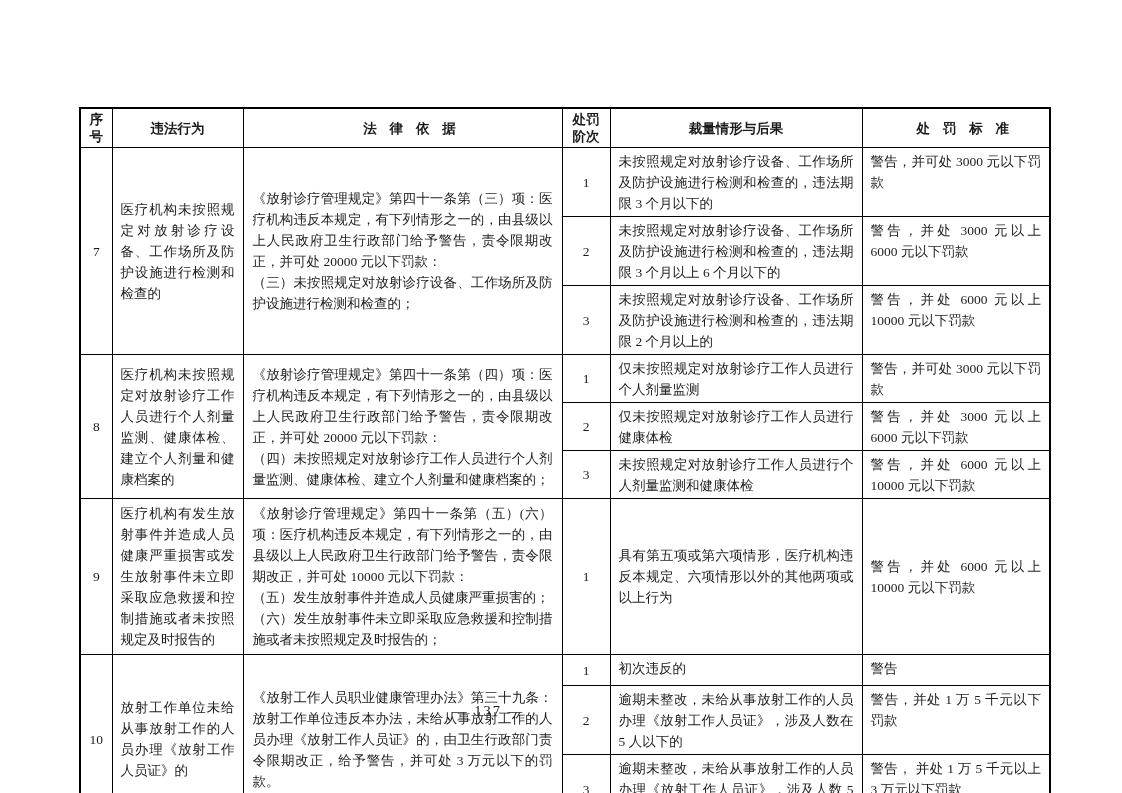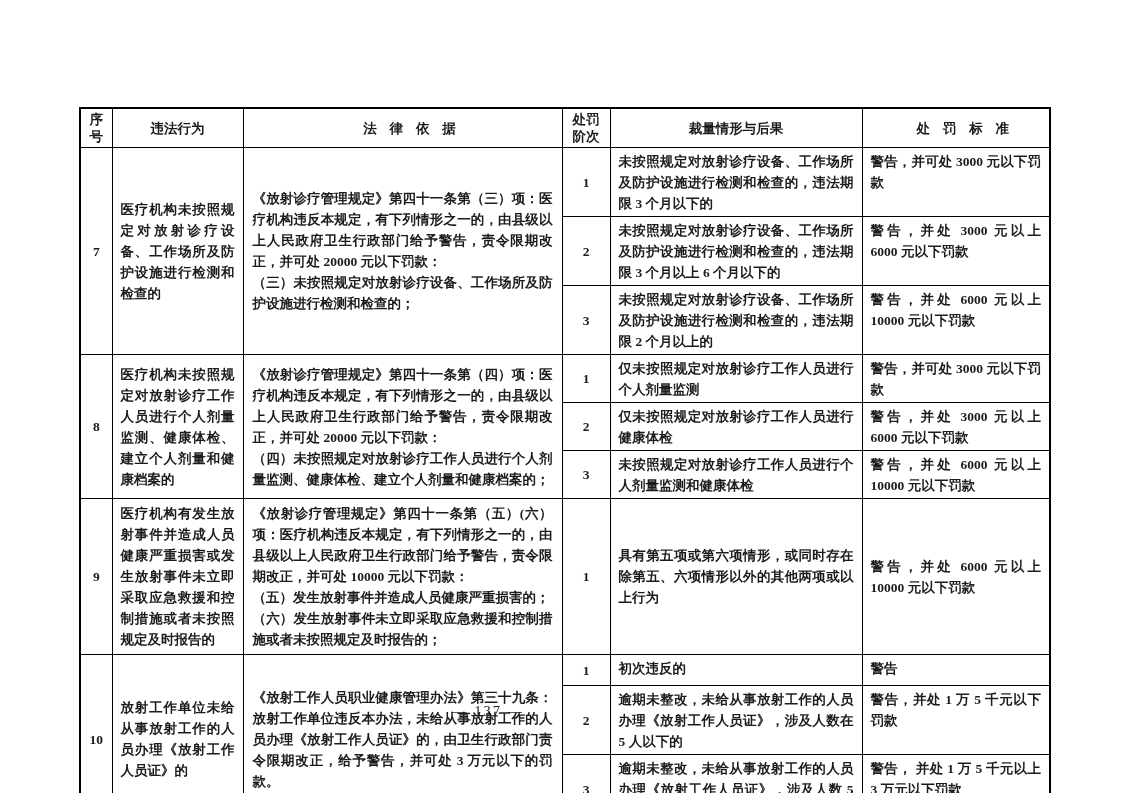--- a/index.html
+++ b/index.html
@@ -29,21 +29,20 @@
   col.c-violation { width: 131px; }
   col.c-law       { width: 319px; }
   col.c-stage     { width: 48px;  }
   col.c-circ      { width: 252px; }
   col.c-std       { width: 188px; }
 
   .law-table th, .law-table td {
     border: 1px solid #000;
     vertical-align: middle;
     padding: 2px 7px;
-    font-weight: bold;
   }
   .law-table th {
     font-weight: bold;
     text-align: center;
     padding: 2px 2px;
     line-height: 17px;
     height: 39px;
     font-size: 13.5px;
   }
   th.sp { letter-spacing: 0.95em; text-indent: 0.95em; padding-left: 16px; }
@@ -150,21 +149,21 @@
 
     <tr style="height:147px">
       <td class="cell-no">9</td>
       <td class="cell-violation">医疗机构有发生放射事件并造成人员健康严重损害或发生放射事件未立即采取应急救援和控制措施或者未按照规定及时报告的</td>
       <td class="cell-law">
         <p>《放射诊疗管理规定》第四十一条第（五）(六）项：医疗机构违反本规定，有下列情形之一的，由县级以上人民政府卫生行政部门给予警告，责令限期改正，并可处 10000 元以下罚款：</p>
         <p>（五）发生放射事件并造成人员健康严重损害的；</p>
         <p>（六）发生放射事件未立即采取应急救援和控制措施或者未按照规定及时报告的；</p>
       </td>
       <td class="cell-stage">1</td>
-      <td class="cell-circ">具有第五项或第六项情形，或同时存在除第五、六项情形以外的其他两项或以上行为</td>
+      <td class="cell-circ">具有第五项或第六项情形，医疗机构违反本规定、六项情形以外的其他两项或以上行为</td>
       <td class="cell-std">警告，并处 6000 元以上 10000 元以下罚款</td>
     </tr>
 
     <tr class="vtop" style="height:31px">
       <td class="cell-no" rowspan="3">10</td>
       <td class="cell-violation" rowspan="3">放射工作单位未给从事放射工作的人员办理《放射工作人员证》的</td>
       <td class="cell-law" rowspan="3">
         <p>《放射工作人员职业健康管理办法》第三十九条：放射工作单位违反本办法，未给从事放射工作的人员办理《放射工作人员证》的，由卫生行政部门责令限期改正，给予警告，并可处 3 万元以下的罚款。</p>
       </td>
       <td class="cell-stage">1</td>

